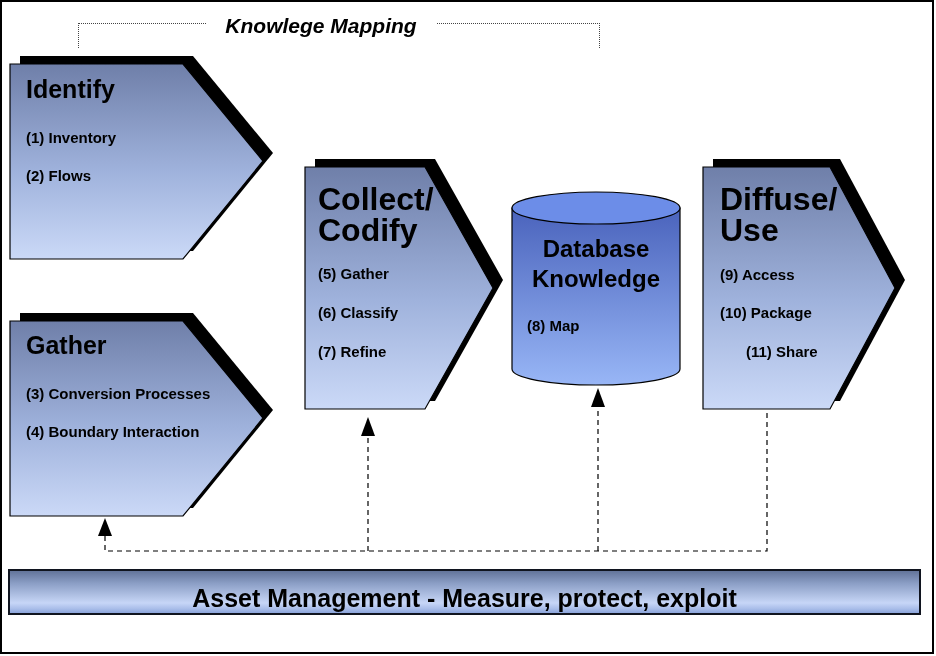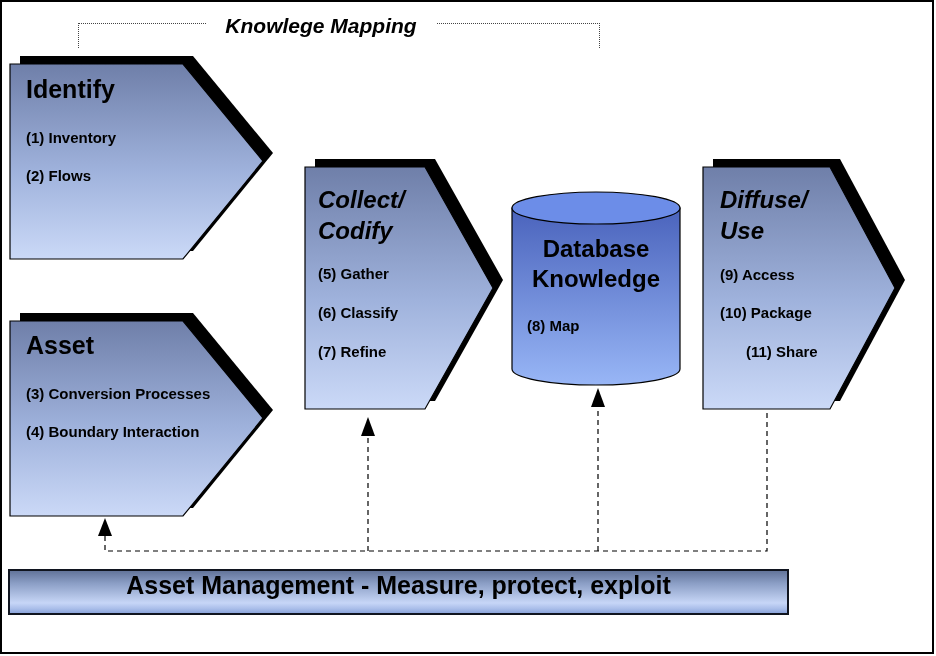--- a/index.html
+++ b/index.html
@@ -16,31 +16,31 @@
     position:absolute;left:78px;top:23px;width:520px;height:24px;
     border-top:1px dotted #444;border-left:1px dotted #444;border-right:1px dotted #444;
   }
   .diagram-title{
     position:absolute;left:206px;top:12px;width:230px;height:28px;
     background:#ffffff;text-align:center;
     font-weight:bold;font-style:italic;font-size:21px;line-height:28px;color:#000;
   }
   .txt{position:absolute;color:#000;white-space:nowrap;}
   .shape-title{font-weight:bold;font-size:25px;line-height:27px;}
-  .shape-title2{font-weight:bold;font-size:24px;line-height:31px;font-style:italic;}
+  .shape-title2{font-weight:bold;font-size:32px;line-height:31px;}
   .item{font-weight:bold;font-size:15px;line-height:18px;}
   .kdb-title{
     position:absolute;left:512px;top:234px;width:168px;text-align:center;
     font-weight:bold;font-size:24px;line-height:30px;color:#000;
   }
   .footer-bar{
-    position:absolute;left:8px;top:569px;width:781px;height:46px;box-sizing:border-box;
+    position:absolute;left:8px;top:569px;width:913px;height:46px;box-sizing:border-box;
     border:2px solid #10141f;
     background:linear-gradient(180deg,#63749A 0%,#8C9FC6 30%,#C7D6F7 76%,#A9BDE9 90%,#8CA5DB 100%);
-    display:flex;align-items:flex-start;justify-content:center;
+    display:flex;align-items:flex-end;justify-content:center;
   }
   .footer-bar span{font-weight:bold;font-size:25px;color:#000;}
 </style>
 </head>
 <body>
 
 <div class="canvas">
 
   <svg class="layer" width="936" height="656" viewBox="0 0 936 656">
     <defs>
@@ -90,21 +90,21 @@
     <polygon points="598,388 591,407 605,407" fill="#000"></polygon>
   </svg>
 
   <div class="dotted-box"></div>
   <div class="diagram-title">Knowlege Mapping</div>
 
   <div class="txt shape-title" style="left:26px;top:76px;">Identify</div>
   <div class="txt item" style="left:26px;top:129px;">(1) Inventory</div>
   <div class="txt item" style="left:26px;top:167px;">(2) Flows</div>
 
-  <div class="txt shape-title" style="left:26px;top:332px;">Asset</div>
+  <div class="txt shape-title" style="left:26px;top:332px;">Gather</div>
   <div class="txt item" style="left:26px;top:385px;">(3) Conversion Processes</div>
   <div class="txt item" style="left:26px;top:423px;">(4) Boundary Interaction</div>
 
   <div class="txt shape-title2" style="left:318px;top:184px;">
     <div>Collect/</div>
     <div>Codify</div>
   </div>
   <div class="txt item" style="left:318px;top:265px;">(5) Gather</div>
   <div class="txt item" style="left:318px;top:304px;">(6) Classify</div>
   <div class="txt item" style="left:318px;top:343px;">(7) Refine</div>

